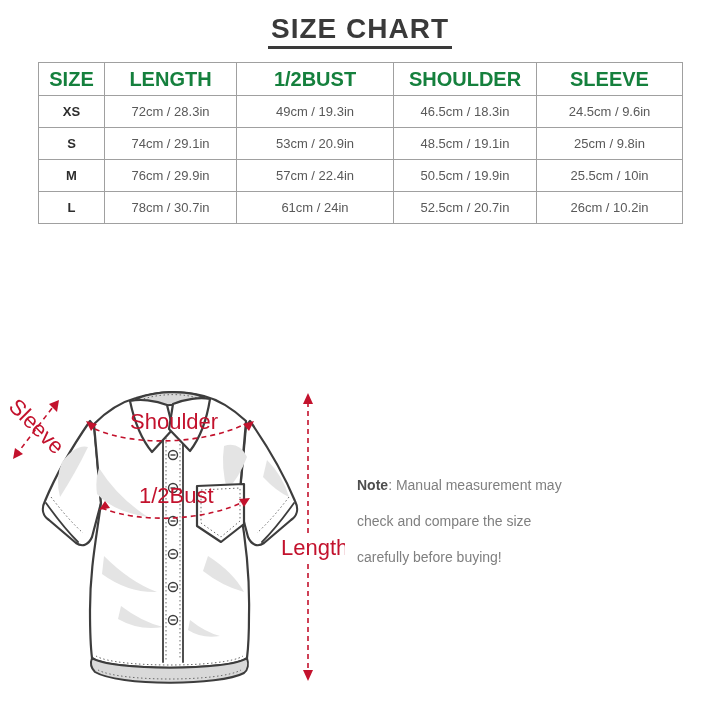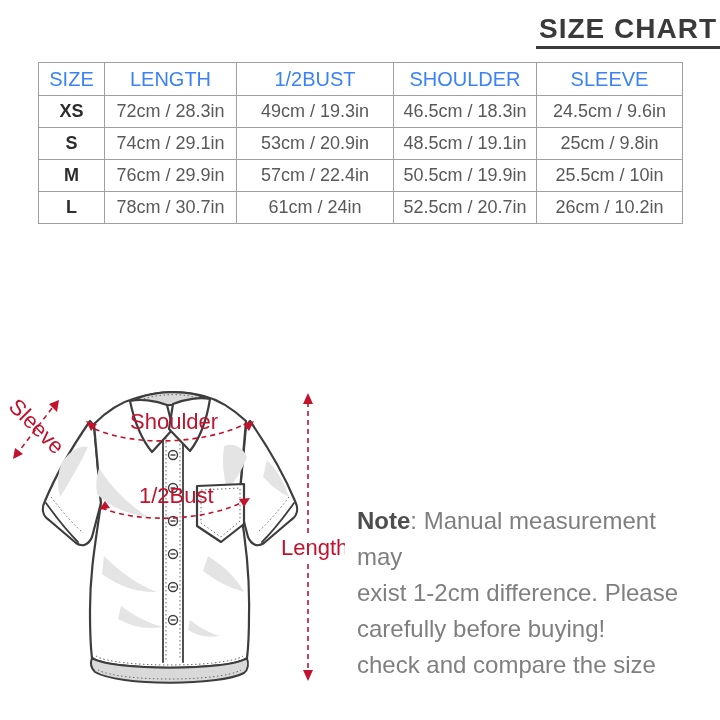--- a/index.html
+++ b/index.html
@@ -2,45 +2,45 @@
 <html><head>
 <meta charset="utf-8">
 <style>
   html,body{margin:0;padding:0;}
   body{
     width:720px;height:720px;position:relative;overflow:hidden;
     background:#ffffff;font-family:"Liberation Sans",sans-serif;
     --accent:#c3122d;
   }
   
-  .title-wrap{position:absolute;top:13px;left:0;right:0;text-align:right;}
+  .title-wrap{position:absolute;top:13px;left:0;right:0;text-align:center;}
   .title{display:inline-block;font-size:28px;font-weight:bold;color:#3a3a3a;
     letter-spacing:1px;border-bottom:3px solid #3a3a3a;padding:0 3px 1px;}
   
   table.size-chart{position:absolute;left:38px;top:62px;width:644px;
     border-collapse:collapse;table-layout:fixed;}
   .size-chart th,.size-chart td{border:1px solid #a0a0a0;text-align:center;
     padding:0;white-space:nowrap;overflow:hidden;}
-  .size-chart thead th{height:32px;font-size:20px;font-weight:normal;color:#3b82f6;}
-  .size-chart td{height:31px;font-size:18px;color:#595959;font-weight:normal;}
+  .size-chart thead th{height:32px;font-size:20px;font-weight:bold;color:#15803d;}
+  .size-chart td{height:31px;font-size:13px;color:#595959;font-weight:normal;}
   .size-chart td.size-col{font-weight:bold;color:#2d2d2d;}
   
   svg.diagram{position:absolute;left:0;top:368px;width:345px;height:352px;}
   .outline{fill:#ffffff;stroke:#3d3d3d;stroke-width:2.2;stroke-linejoin:round;}
   .thinline{fill:none;stroke:#3d3d3d;stroke-width:1.8;stroke-linecap:round;}
   .shade{fill:#e4e4e4;stroke:none;}
   .band{fill:#d9d9d9;stroke:#3d3d3d;stroke-width:2;stroke-linejoin:round;}
   .stitch{fill:none;stroke:#6a6a6a;stroke-width:1;stroke-dasharray:1.5,2.5;}
   .meas{fill:none;stroke:var(--accent);stroke-width:1.6;stroke-dasharray:5,4;}
   .arrow{fill:var(--accent);stroke:none;}
   .meas-label{fill:var(--accent);font-family:"Liberation Sans",sans-serif;
     font-size:22px;}
   
-  .note{position:absolute;left:357px;top:467px;width:322px;font-size:24px;
-    line-height:36px;color:#7f7f7f;margin-top:36px;}
+  .note{position:absolute;left:357px;top:467px;width:322px;font-size:14px;
+    line-height:36px;color:#7f7f7f;}
   .note b{color:#4d4d4d;font-weight:bold;}
 </style>
 </head>
 <body style="--accent: #c3122d;">
 
 <div class="title-wrap">
   <span class="title">SIZE CHART</span>
 </div>
 
 <table class="size-chart">
@@ -169,16 +169,15 @@
 
     <text class="meas-label" x="37" y="434" text-anchor="middle" transform="rotate(45 37 426)">Sleeve</text>
     <text class="meas-label" x="130" y="429">Shoulder</text>
     <text class="meas-label" x="139" y="503">1/2Bust</text>
     <text class="meas-label" x="281" y="555" font-size="21">Length</text>
   </g>
 </svg>
 
 <div class="note">
   <div><b>Note</b><span>: Manual measurement may</span></div>
-  <div>exist 1-2cm difference. Please</div>
+  <div>check and compare the size</div>
   <div>carefully before buying!</div>
-  <div>check and compare the size</div>
 </div>
 
 </body></html>

